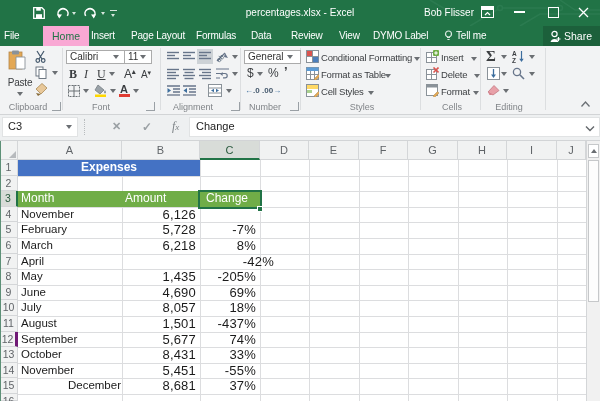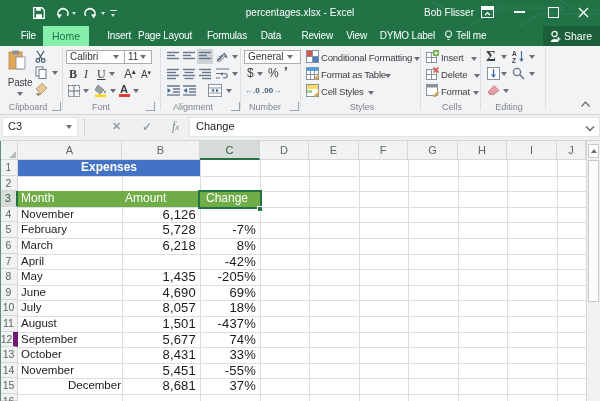--- a/index.html
+++ b/index.html
@@ -2,22 +2,22 @@
 <html><head>
 <meta charset="utf-8">
 <style>
   html,body{margin:0;padding:0;}
   body{width:600px;height:401px;overflow:hidden;font-family:"Liberation Sans",sans-serif;}
   #app{position:absolute;top:0;left:0;width:600px;height:401px;background:#fff;overflow:hidden;}
   .abs{position:absolute;}
   
   #titlebar{position:absolute;top:0;left:0;width:600px;height:26px;background:#217346;}
   #tabrow{position:absolute;top:26px;left:0;width:600px;height:20px;background:#217346;}
-  .tab{position:absolute;top:0;height:20px;color:#fff;font-size:10px;letter-spacing:-0.2px;line-height:20px;text-align:right;white-space:nowrap;}
-  #hometab{position:absolute;top:0;height:20px;background:#86efac;color:#217346;font-size:10.5px;line-height:20px;text-align:center;}
+  .tab{position:absolute;top:0;height:20px;color:#fff;font-size:10px;letter-spacing:-0.2px;line-height:20px;text-align:left;white-space:nowrap;}
+  #hometab{position:absolute;top:0;height:20px;background:#f9a8d4;color:#217346;font-size:10.5px;line-height:20px;text-align:center;}
   .white{color:#fff;}
   
   #ribbon{position:absolute;top:46px;left:0;width:600px;height:68px;background:#f2f3f4;border-bottom:1px solid #d2d4d6;}
   .glabel{position:absolute;top:56px;font-size:9px;color:#808488;text-align:center;}
   .launch{position:absolute;top:56px;width:8px;height:8px;border-right:1px solid #9aa0a5;border-bottom:1px solid #9aa0a5;font-size:7px;color:#9aa0a5;}
   .combo{position:absolute;background:#fff;border:1px solid #ababab;font-size:10px;color:#333;}
   .dar{position:absolute;width:0;height:0;border-left:3px solid transparent;border-right:3px solid transparent;border-top:4px solid #6b6f73;}
   .icontxt{position:absolute;font-size:9.5px;letter-spacing:-0.2px;color:#3b3e41;white-space:nowrap;}
   
   #fbar{position:absolute;top:115px;left:0;width:600px;height:25px;background:#eef0f1;border-bottom:1px solid #d2d4d6;}
@@ -390,42 +390,42 @@
 <div class="rowhead" style="top:34.6px;height:15.6px;line-height:15.6px;border-right:1px solid #d4d6d8;">2</div>
 <div class="rowhead" style="top:50.2px;height:15.6px;line-height:15.6px;background:#d8dcd8;color:#2a5a3e;border-right:2px solid #217346;">3</div>
 <div class="rowhead" style="top:65.8px;height:15.6px;line-height:15.6px;border-right:1px solid #d4d6d8;">4</div>
 <div class="rowhead" style="top:81.4px;height:15.6px;line-height:15.6px;border-right:1px solid #d4d6d8;">5</div>
 <div class="rowhead" style="top:97.0px;height:15.6px;line-height:15.6px;border-right:1px solid #d4d6d8;">6</div>
 <div class="rowhead" style="top:112.6px;height:15.6px;line-height:15.6px;border-right:1px solid #d4d6d8;">7</div>
 <div class="rowhead" style="top:128.2px;height:15.6px;line-height:15.6px;border-right:1px solid #d4d6d8;">8</div>
 <div class="rowhead" style="top:143.8px;height:15.6px;line-height:15.6px;border-right:1px solid #d4d6d8;">9</div>
 <div class="rowhead" style="top:159.4px;height:15.6px;line-height:15.6px;border-right:1px solid #d4d6d8;">10</div>
 <div class="rowhead" style="top:175.0px;height:15.6px;line-height:15.6px;border-right:1px solid #d4d6d8;">11</div>
-<div class="rowhead" style="top:190.6px;height:15.6px;line-height:15.6px;border-right:5px solid #701a75;">12</div>
+<div class="rowhead" style="top:190.6px;height:15.6px;line-height:15.6px;border-right:3px solid #701a75;">12</div>
 <div class="rowhead" style="top:206.2px;height:15.6px;line-height:15.6px;border-right:1px solid #d4d6d8;">13</div>
 <div class="rowhead" style="top:221.8px;height:15.6px;line-height:15.6px;border-right:1px solid #d4d6d8;">14</div>
 <div class="rowhead" style="top:237.4px;height:15.6px;line-height:15.6px;border-right:1px solid #d4d6d8;">15</div>
 <div class="rowhead" style="top:253.0px;height:7.0px;line-height:15.6px;border-right:1px solid #d4d6d8;">16</div>
 <div class="abs" style="left:0;top:0;width:1px;height:260px;background:#5d9077;"></div>
 <div class="abs" style="left:18px;top:19px;width:182px;height:15.6px;background:#4472c4;"></div>
 <div class="abs" style="left:18px;top:19px;width:182px;height:15.6px;color:#fff;font-weight:bold;font-size:12px;line-height:15.6px;text-align:center;">Expenses</div>
 <div class="abs" style="left:18px;top:50.2px;width:242px;height:15.6px;background:#70ad47;"></div>
 <div class="abs" style="left:21px;top:50.2px;width:100px;height:15.6px;color:#fff;font-size:12px;line-height:15.6px;">Month</div>
 <div class="abs" style="left:125px;top:50.2px;width:100px;height:15.6px;color:#fff;font-size:12px;line-height:15.6px;">Amount</div>
 <div class="abs" style="left:206px;top:50.2px;width:100px;height:15.6px;color:#fff;font-size:12px;line-height:15.6px;">Change</div>
 <div class="cell" style="left:21px;top:65.8px;width:100px;height:15.6px;line-height:15.6px;">November</div>
 <div class="cell num" style="left:122px;top:65.8px;width:74px;height:15.6px;line-height:15.6px;">6,126</div>
 <div class="cell" style="left:21px;top:81.4px;width:100px;height:15.6px;line-height:15.6px;">February</div>
 <div class="cell num" style="left:122px;top:81.4px;width:74px;height:15.6px;line-height:15.6px;">5,728</div>
 <div class="cell num" style="left:200px;top:81.4px;width:56px;height:15.6px;line-height:15.6px;">-7%</div>
 <div class="cell" style="left:21px;top:97.0px;width:100px;height:15.6px;line-height:15.6px;">March</div>
 <div class="cell num" style="left:122px;top:97.0px;width:74px;height:15.6px;line-height:15.6px;">6,218</div>
 <div class="cell num" style="left:200px;top:97.0px;width:56px;height:15.6px;line-height:15.6px;">8%</div>
 <div class="cell" style="left:21px;top:112.6px;width:100px;height:15.6px;line-height:15.6px;">April</div>
-<div class="cell num" style="left:200px;top:112.6px;width:56px;height:15.6px;line-height:15.6px;">-42%</div>
+<div class="cell num" style="left:218px;top:112.6px;width:56px;height:15.6px;line-height:15.6px;">-42%</div>
 <div class="cell" style="left:21px;top:128.2px;width:100px;height:15.6px;line-height:15.6px;">May</div>
 <div class="cell num" style="left:122px;top:128.2px;width:74px;height:15.6px;line-height:15.6px;">1,435</div>
 <div class="cell num" style="left:200px;top:128.2px;width:56px;height:15.6px;line-height:15.6px;">-205%</div>
 <div class="cell" style="left:21px;top:143.8px;width:100px;height:15.6px;line-height:15.6px;">June</div>
 <div class="cell num" style="left:122px;top:143.8px;width:74px;height:15.6px;line-height:15.6px;">4,690</div>
 <div class="cell num" style="left:200px;top:143.8px;width:56px;height:15.6px;line-height:15.6px;">69%</div>
 <div class="cell" style="left:21px;top:159.4px;width:100px;height:15.6px;line-height:15.6px;">July</div>
 <div class="cell num" style="left:122px;top:159.4px;width:74px;height:15.6px;line-height:15.6px;">8,057</div>
 <div class="cell num" style="left:200px;top:159.4px;width:56px;height:15.6px;line-height:15.6px;">18%</div>
 <div class="cell" style="left:21px;top:175.0px;width:100px;height:15.6px;line-height:15.6px;">August</div>

